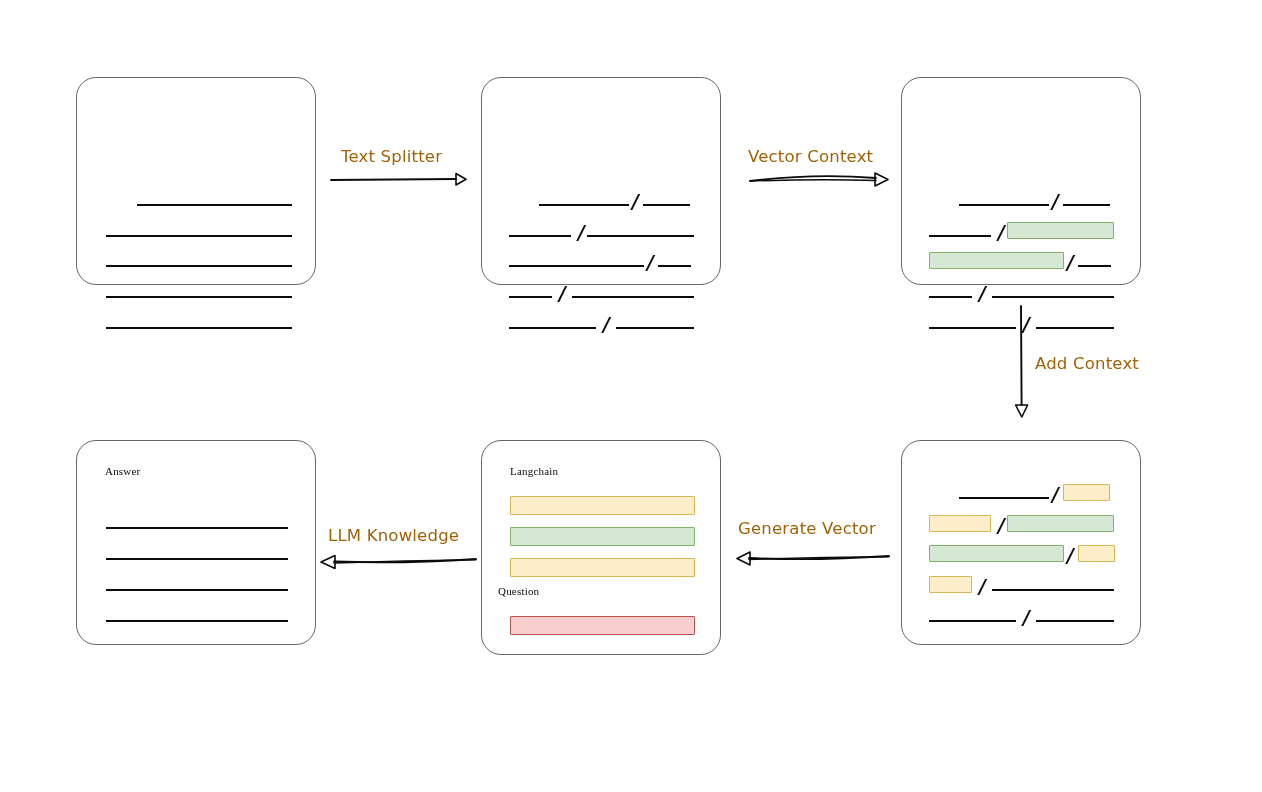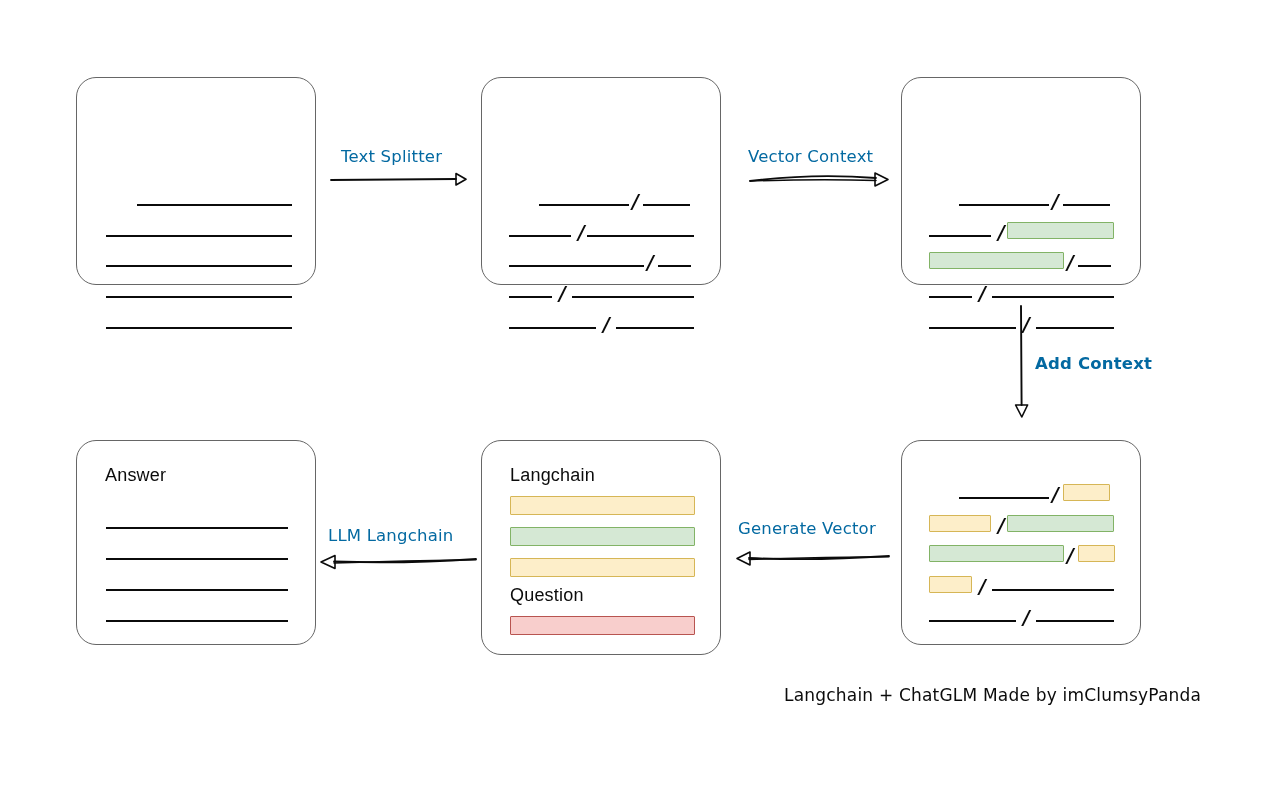--- a/index.html
+++ b/index.html
@@ -94,32 +94,32 @@
     height: 19px;
     border-radius: 1px;
   }
   .bar.green  { background: #d5e8d4; border: 1.4px solid #82b366; }
   .bar.yellow { background: #fdeec9; border: 1.4px solid #d6b656; }
   .bar.red    { background: #f8cecc; border: 1.4px solid #b85450; }
 
   
   .box-label {
     position: absolute;
-    font-family: Liberation Sans, sans-serif;
-    font-size: 18px;
+    font-family: Liberation Serif, serif;
+    font-size: 11px;
     color: #0b0b0b;
     letter-spacing: 0.2px;
     white-space: nowrap;
   }
 
   .edge-label {
     position: absolute;
     font-family: "DejaVu Sans", "Liberation Sans", sans-serif;
     font-size: 16.5px;
-    color: #0369a1;
+    color: #a16207;
     letter-spacing: 0.2px;
     white-space: nowrap;
     text-align: right;
   }
 
   .footer-caption {
     position: absolute;
     font-family: "DejaVu Sans", "Liberation Sans", sans-serif;
     font-size: 17px;
     color: #0b0b0b;
@@ -298,21 +298,21 @@
   </div>
 
   <div class="doc-box" style="left:481px; top:440px; width:240px; height:215px;">
     <div class="box-inner">
       <div class="box-label" style="left:28px; top:24px;">Langchain</div>
 
       <div class="bar yellow" style="left:28px; top:55px; width:185px;"></div>
       <div class="bar green" style="left:28px; top:86px; width:185px;"></div>
       <div class="bar yellow" style="left:28px; top:117px; width:185px;"></div>
 
-      <div class="box-label" style="left:28px; top:144px;">Question</div>
+      <div class="box-label" style="left:16px; top:144px;">Question</div>
 
       <div class="bar red" style="left:28px; top:175px; width:185px;"></div>
     </div>
   </div>
 
   <div class="doc-box" style="left:76px; top:440px; width:240px; height:205px;">
     <div class="box-inner">
       <div class="box-label" style="left:28px; top:24px;">Answer</div>
       <div class="row" style="top:68px;">
         <span class="gap" style="width:29px;"></span>
@@ -339,35 +339,34 @@
     <path d="M126,3.5 L136,9.3 L126,15 Z" stroke="#0b0b0b" stroke-width="1.6" fill="none" stroke-linejoin="round"></path>
   </svg>
 
   <div class="edge-label" style="left:748px; top:147px;">Vector Context</div>
   <svg class="arrow-svg" style="left:748px; top:168px;" width="145" height="22" viewBox="0 0 145 22">
     <path d="M2,13 Q66,5 128,10" stroke="#0b0b0b" stroke-width="1.8" fill="none" stroke-linecap="round"></path>
     <path d="M2,13 Q70,11 128,12.5" stroke="#0b0b0b" stroke-width="1.5" fill="none" stroke-linecap="round"></path>
     <path d="M127,5 L140,11.5 L127,18 Z" stroke="#0b0b0b" stroke-width="1.6" fill="none" stroke-linejoin="round"></path>
   </svg>
 
-  <div class="edge-label" style="left:1035px; top:354px;font-weight:bold;">Add Context</div>
+  <div class="edge-label" style="left:1035px; top:354px;">Add Context</div>
   <svg class="arrow-svg" style="left:1010px; top:305px;" width="24" height="118" viewBox="0 0 24 118">
     <path d="M11,1 L11.6,100" stroke="#0b0b0b" stroke-width="1.9" fill="none" stroke-linecap="round"></path>
     <path d="M5.6,100 L11.8,112 L17.6,100 Z" stroke="#0b0b0b" stroke-width="1.6" fill="none" stroke-linejoin="round"></path>
   </svg>
 
   <div class="edge-label" style="left:738px; top:519px;">Generate Vector</div>
   <svg class="arrow-svg" style="left:735px; top:547px;" width="156" height="22" viewBox="0 0 156 22">
     <path d="M154,9 Q80,14 14,11" stroke="#0b0b0b" stroke-width="1.8" fill="none" stroke-linecap="round"></path>
     <path d="M154,9.8 Q84,10 14,12.5" stroke="#0b0b0b" stroke-width="1.4" fill="none" stroke-linecap="round"></path>
     <path d="M15,5 L2,11.5 L15,18 Z" stroke="#0b0b0b" stroke-width="1.6" fill="none" stroke-linejoin="round"></path>
   </svg>
 
-  <div class="edge-label" style="left:328px; top:526px;">LLM Langchain</div>
+  <div class="edge-label" style="left:328px; top:526px;">LLM Knowledge</div>
   <svg class="arrow-svg" style="left:318px; top:550px;" width="160" height="22" viewBox="0 0 160 22">
     <path d="M158,9 Q85,14 16,11.5" stroke="#0b0b0b" stroke-width="1.8" fill="none" stroke-linecap="round"></path>
     <path d="M158,9.8 Q88,10.5 16,13" stroke="#0b0b0b" stroke-width="1.4" fill="none" stroke-linecap="round"></path>
     <path d="M17,5.5 L3,12 L17,18.5 Z" stroke="#0b0b0b" stroke-width="1.6" fill="none" stroke-linejoin="round"></path>
   </svg>
 
-  <div class="footer-caption" style="left:784px; top:685px;">Langchain + ChatGLM Made by imClumsyPanda</div>
 
 </div>
 
 </body></html>

